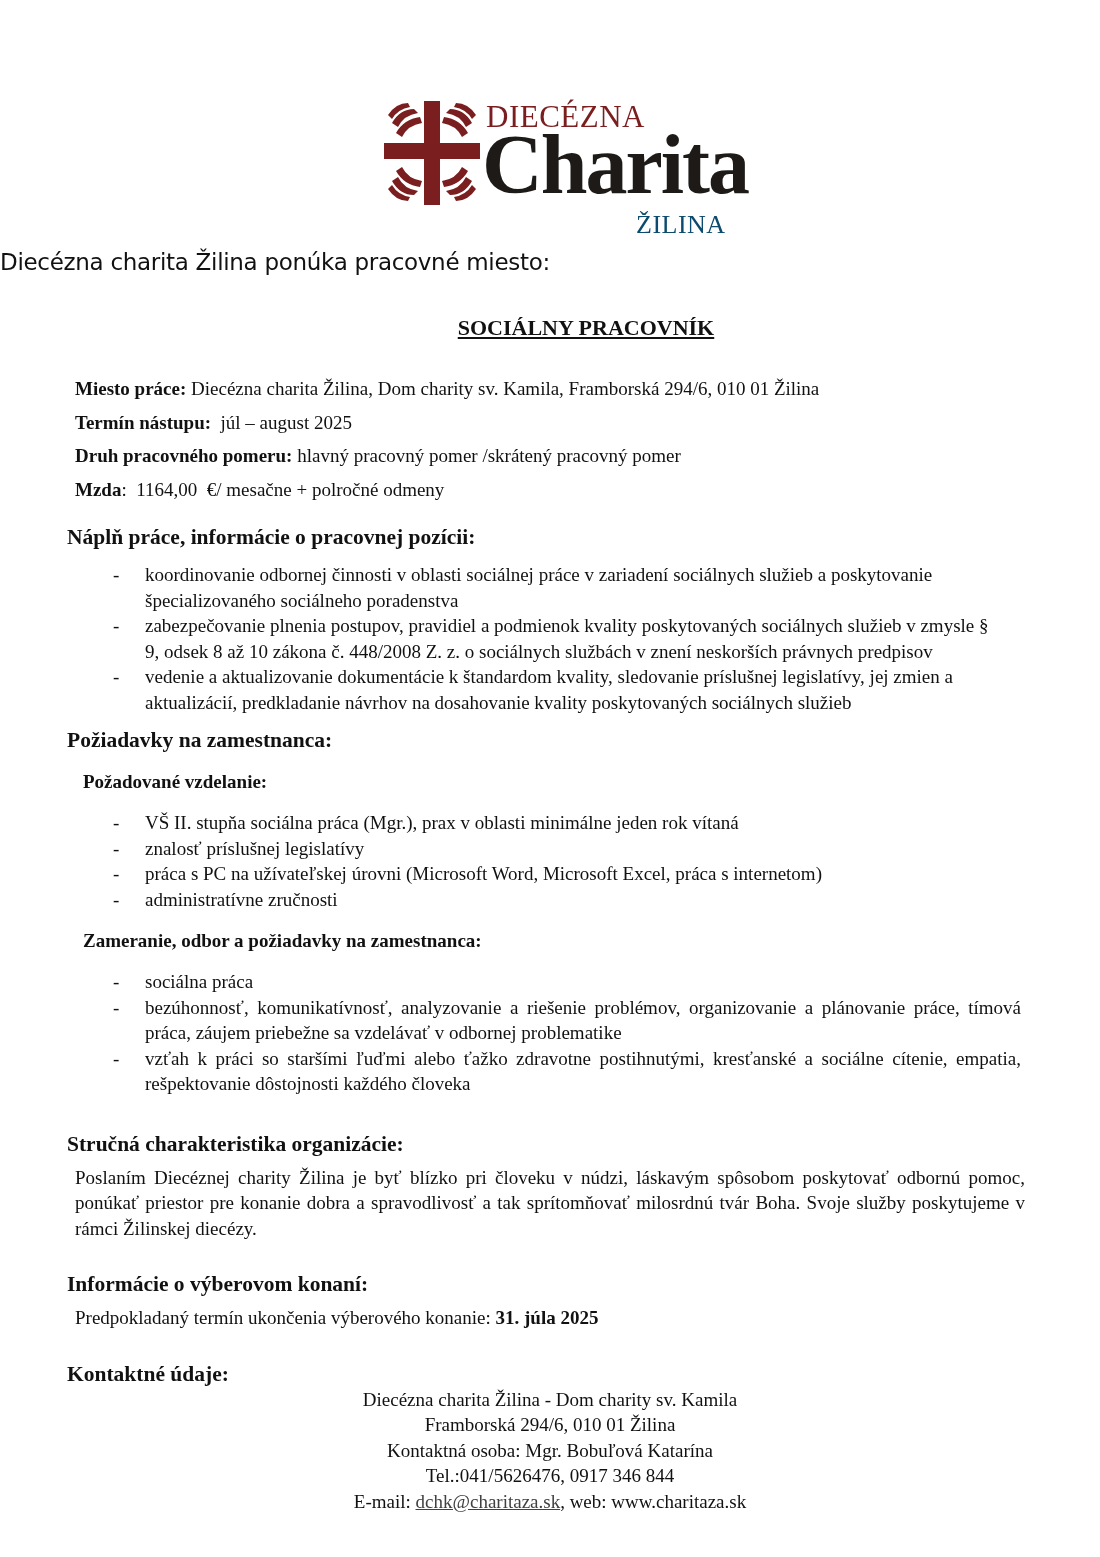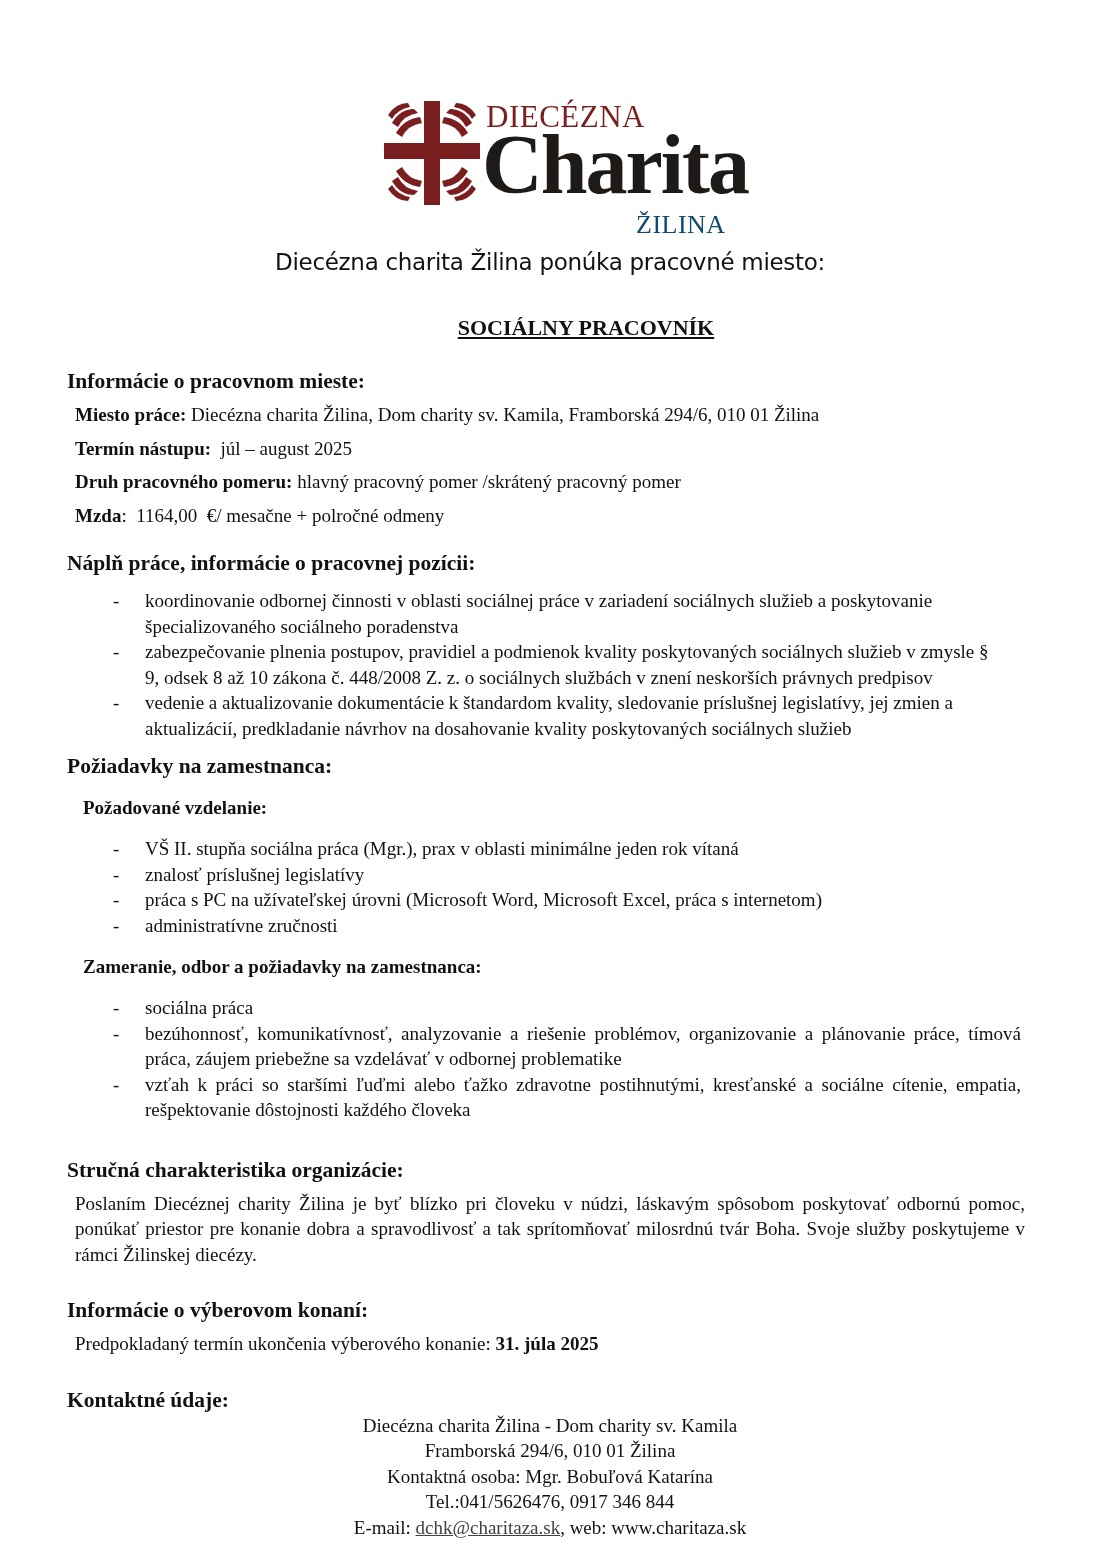--- a/index.html
+++ b/index.html
@@ -2,21 +2,21 @@
 <html><head>
 <meta charset="utf-8">
 <style>
   html, body { margin: 0; padding: 0; background: #ffffff; }
   body { width: 1100px; height: 1557px; position: relative; overflow: hidden; color: #111; font-family: "Liberation Serif", serif; }
   .logo { position: absolute; left: 384px; top: 97px; width: 340px; height: 145px; }
   .logo svg { position: absolute; left: 0; top: 4px; }
   .logo .diec { position: absolute; left: 102px; top: 2px; font-family: "Liberation Serif", serif; font-size: 31px; color: #7a1e1f; letter-spacing: 0.5px; }
   .logo .charita { position: absolute; left: 98px; top: 26px; font-family: "Liberation Serif", serif; font-weight: bold; font-size: 84px; color: #1d1a18; letter-spacing: -2px; line-height: 1; }
   .logo .zilina { position: absolute; left: 252px; top: 113px; font-family: "Liberation Serif", serif; font-size: 26px; color: #0c4a6e; letter-spacing: 0.5px; }
-  .offer { position: absolute; top: 249px; left: 0; width: 1100px; text-align: center; font-family: "DejaVu Sans", sans-serif; font-size: 23px; color: #111; letter-spacing: -0.3px; }
+  .offer { position: absolute; top: 249px; left: 0; width: 1100px; text-align: left; font-family: "DejaVu Sans", sans-serif; font-size: 23px; color: #111; letter-spacing: -0.3px; }
   .jobtitle { position: absolute; top: 315px; left: 0; width: 1100px; text-align: center; font-weight: bold; font-size: 22px; text-decoration: underline; padding-left: 36px; }
   .content { position: absolute; left: 67px; top: 368px; width: 966px; font-size: 19px; line-height: 25.5px; }
   h2 { font-size: 21.5px; margin: 0; line-height: 26px; font-weight: bold; }
   h3 { font-size: 19px; margin: 16px; line-height: 25px; font-weight: bold; }
   p { margin: 8px; }
   ul.dash { list-style: none; margin: 12px; padding: 0; }
   ul.dash li { position: relative; padding-left: 66px; }
   ul.dash li::before { content: "-"; position: absolute; left: 34px; }
   ul.justify li, p.justify { text-align: justify; }
   .gap-s { height: 14px; }
@@ -50,21 +50,20 @@
   <span class="diec">DIECÉZNA</span>
   <span class="charita">Charita</span>
   <span class="zilina">ŽILINA</span>
 </div>
 
 <div class="offer">Diecézna charita Žilina ponúka pracovné miesto:</div>
 <div class="jobtitle">SOCIÁLNY PRACOVNÍK</div>
 
 <div class="content">
   <section>
-    <h2>Informácie o pracovnom mieste:</h2>
     <p><span class="b">Miesto práce:</span><span> Diecézna charita Žilina, Dom charity sv. Kamila, Framborská 294/6, 010 01 Žilina</span></p>
     <p><span class="b">Termín nástupu:</span><span style="white-space:pre">  júl – august 2025</span></p>
     <p><span class="b">Druh pracovného pomeru:</span><span> hlavný pracovný pomer /skrátený pracovný pomer</span></p>
     <p><span class="b">Mzda</span><span style="white-space:pre">:  1164,00  €/ mesačne + polročné odmeny</span></p>
   </section>
 
   <div class="gap-s"></div>
 
   <section>
     <h2>Náplň práce, informácie o pracovnej pozícii:</h2>

